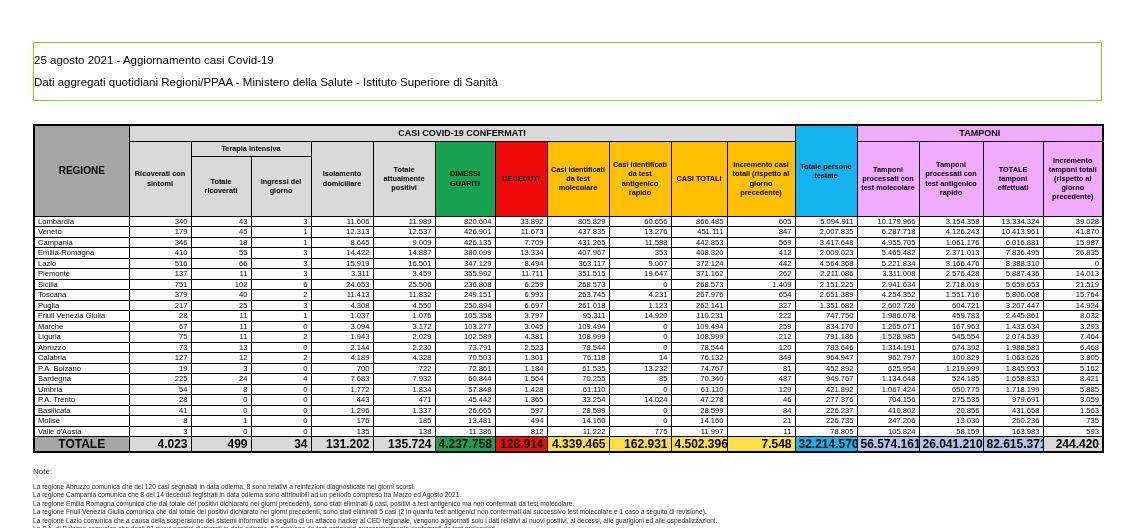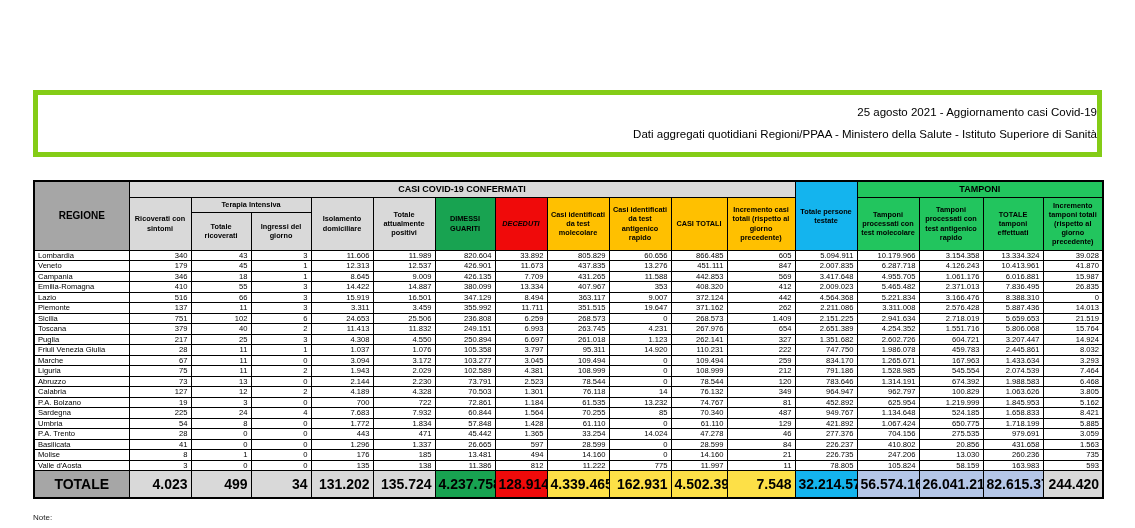--- a/index.html
+++ b/index.html
@@ -1,22 +1,22 @@
 <!DOCTYPE html>
 <html><head>
 <meta charset="utf-8">
 <style>
   * { box-sizing: border-box; margin: 0; padding: 0; }
   html, body { background: #ffffff; width: 1135px; height: 528px; overflow: hidden; }
   body { font-family: "Liberation Sans", sans-serif; color: #000; }
   .page { position: relative; width: 1135px; height: 528px; padding: 42px 33px 0 33px; }
 
   .title-box {
-    width: 1069px; border: 5px solid #84cc16; background: #fff;
-    text-align: right; padding: 8px 0 10px 0; margin-top: 48px;
+    width: 1069px; border: 1px solid #84cc16; background: #fff;
+    text-align: left; padding: 8px 0 10px 0;
   }
   .title-box .t1 { font-size: 11.5px; padding: 3px 0 8px 0; }
   .title-box .t2 { font-size: 11.5px; padding: 2px 0 2px 0; }
 
   table.covid {
     margin-top: 23px;
     border-collapse: collapse;
     table-layout: fixed;
     width: 1069px;
     border: 2px solid #000;
@@ -26,33 +26,33 @@
     overflow: hidden;
     vertical-align: middle;
   }
   thead th {
     font-size: 7.3px; font-weight: bold; text-align: center;
     background: #d9d9d9; padding: 1px 2px; line-height: 1.25;
   }
   th.regione-h { background: #a6a6a6; font-size: 10px; }
   th.band { height: 16px; font-size: 9px; }
   th.green  { background: #18a351; }
-  th.red    { background: #f00a0a; font-style: italic; }
+  th.red    { background: #f00a0a; }
   th.orange { background: #ffc000; }
   th.cyan   { background: #14b4ee; }
-  th.blue   { background: #22c55e; margin-top: 44px; }
+  th.blue   { background: #f0abfc; margin-top: 44px; }
   th.sub    { height: 15px; }
-  tr.hdr-bottom th { height: 38px; }
+  tr.hdr-bottom th { height: 60px; }
 
   tbody td {
     font-size: 7.6px; height: 10.5px; padding: 0 3px;
     text-align: right; white-space: nowrap; background: #fff;
   }
   tbody td.region { text-align: left; margin-top: 48px; }
-  tr.total-row td { font-weight: bold; height: 27px; font-size: 14px; }
+  tr.total-row td { font-weight: bold; height: 15px; font-size: 12px; }
   tr.total-row td.region { text-align: center; background: #a6a6a6; }
   td.tot-gray   { background: #d9d9d9; }
   td.tot-green  { background: #18a351; }
   td.tot-red    { background: #f00a0a; }
   td.tot-orange { background: #fde047; }
   td.tot-cyan   { background: #14b4ee; }
   td.tot-blue   { background: #b4c6e7; }
 
   .notes { margin-top: 14px; }
   .notes-label { font-size: 8px; color: #222; margin-bottom: 7px; }

